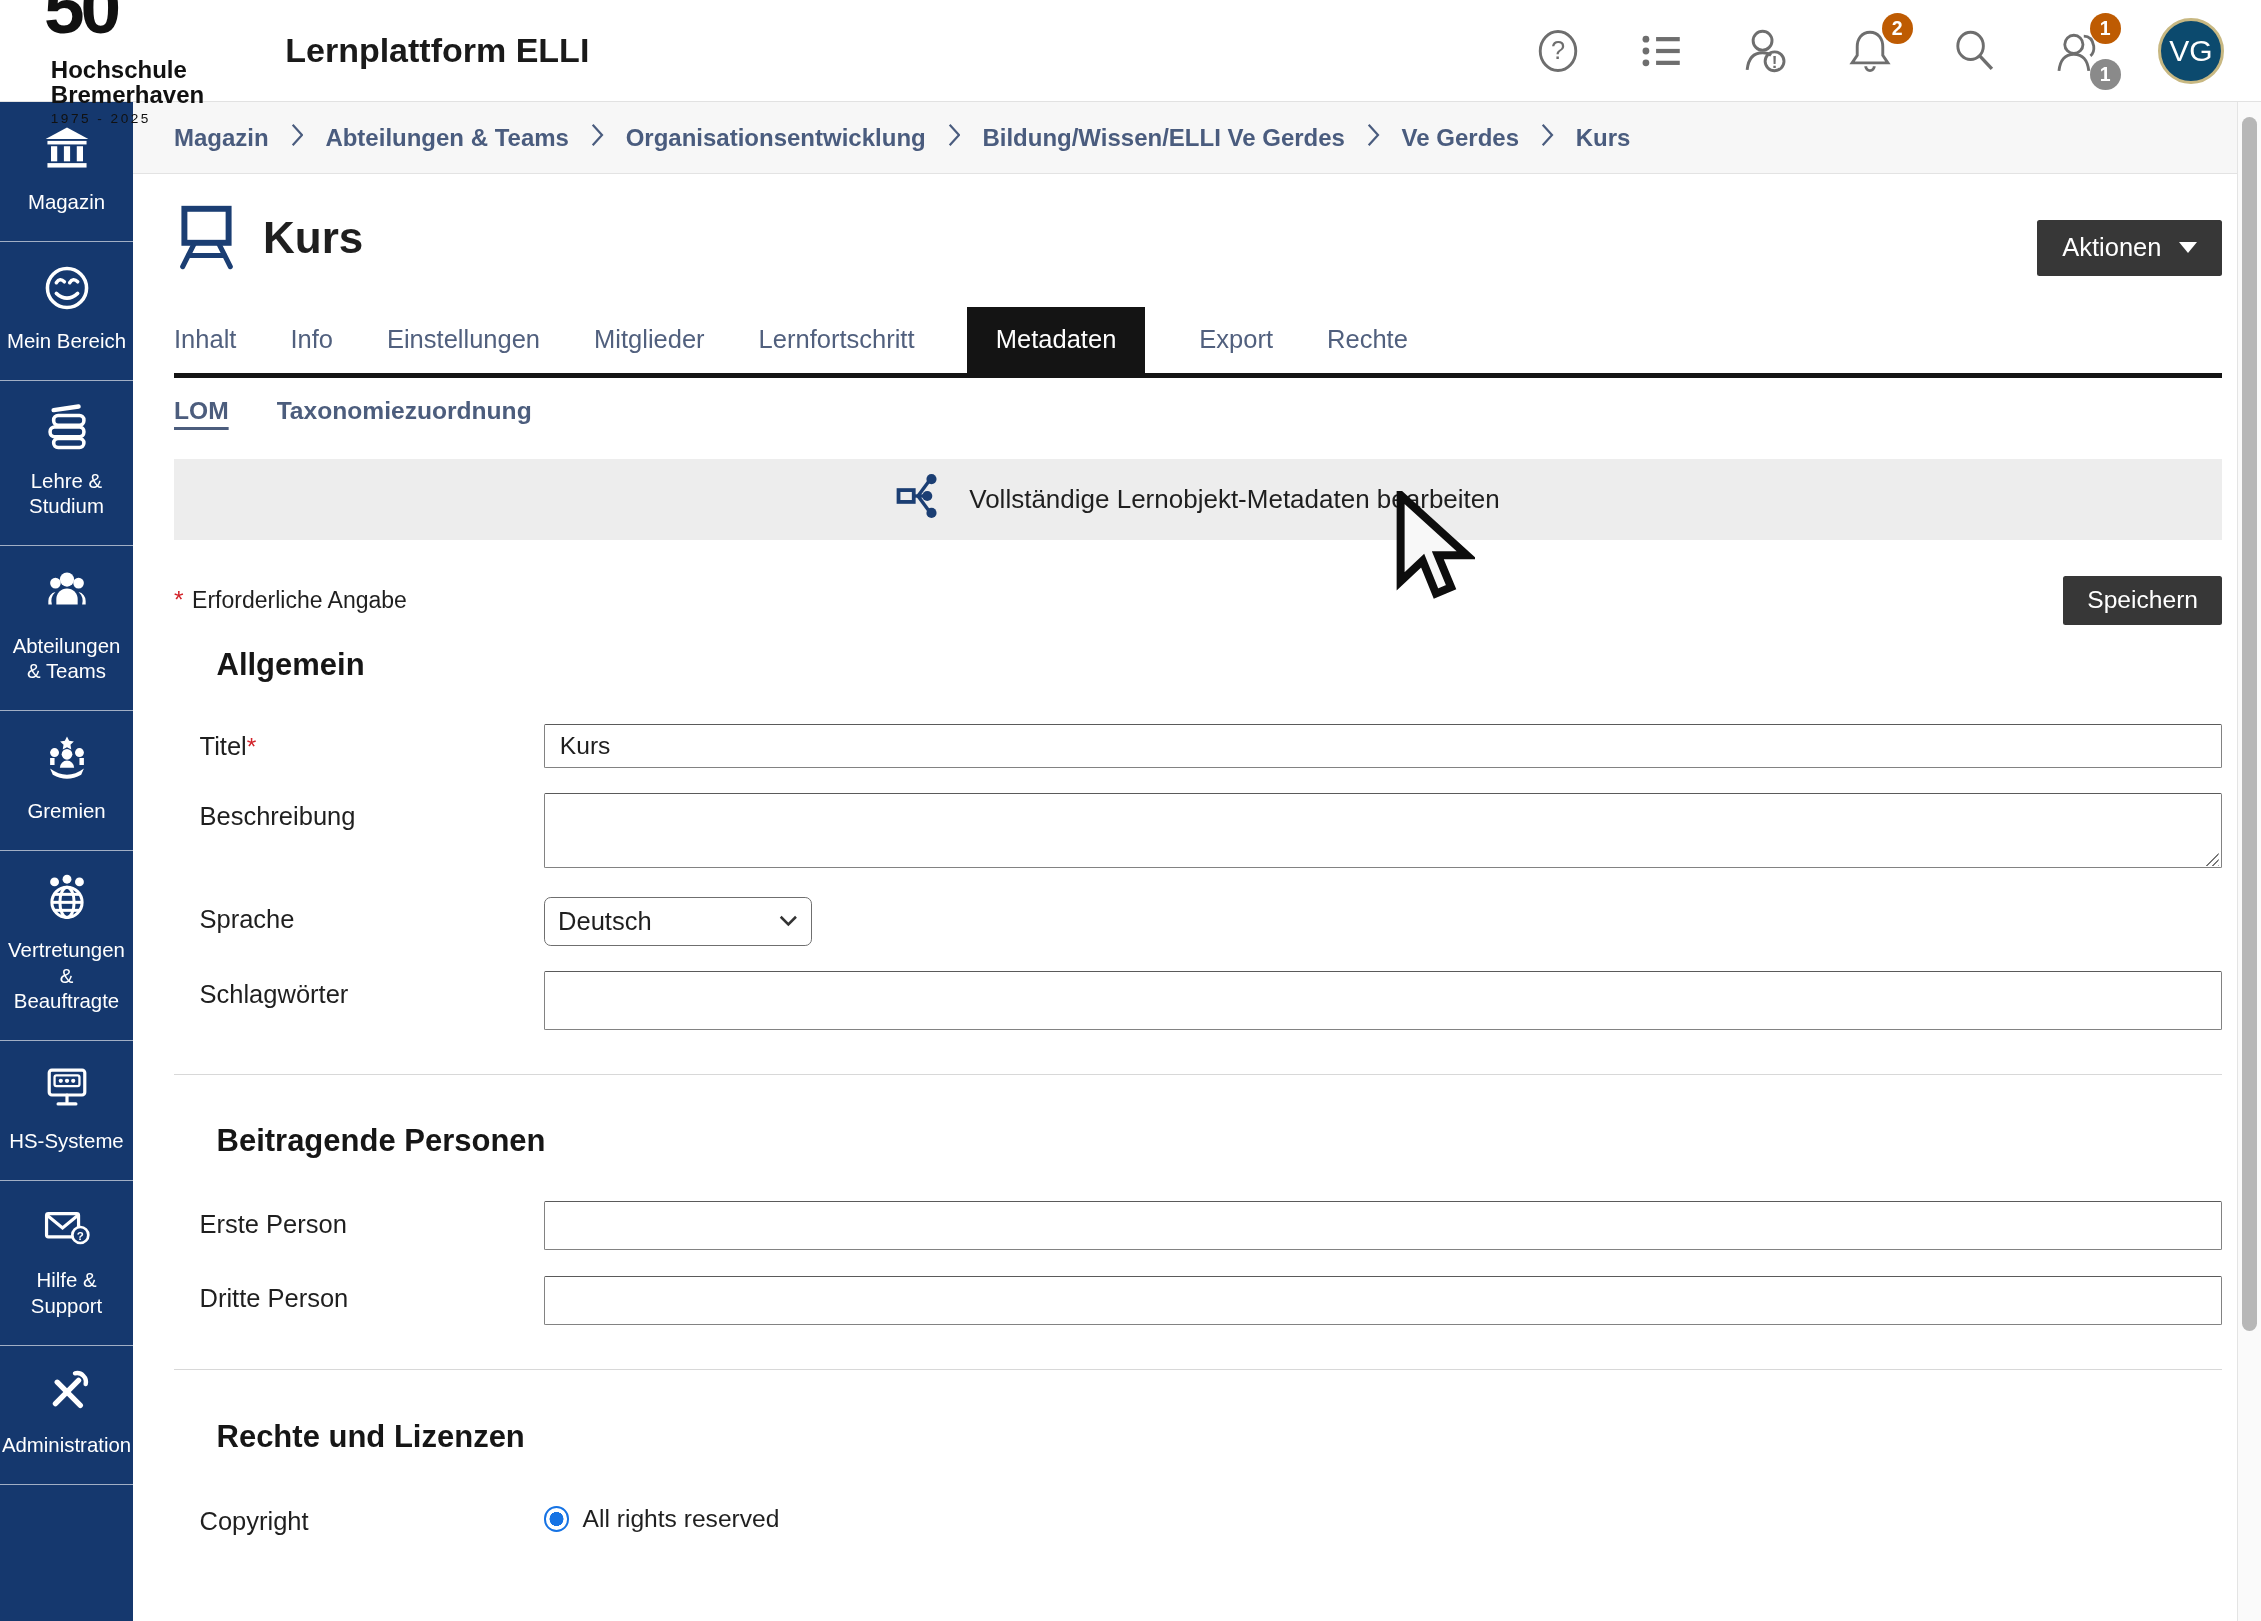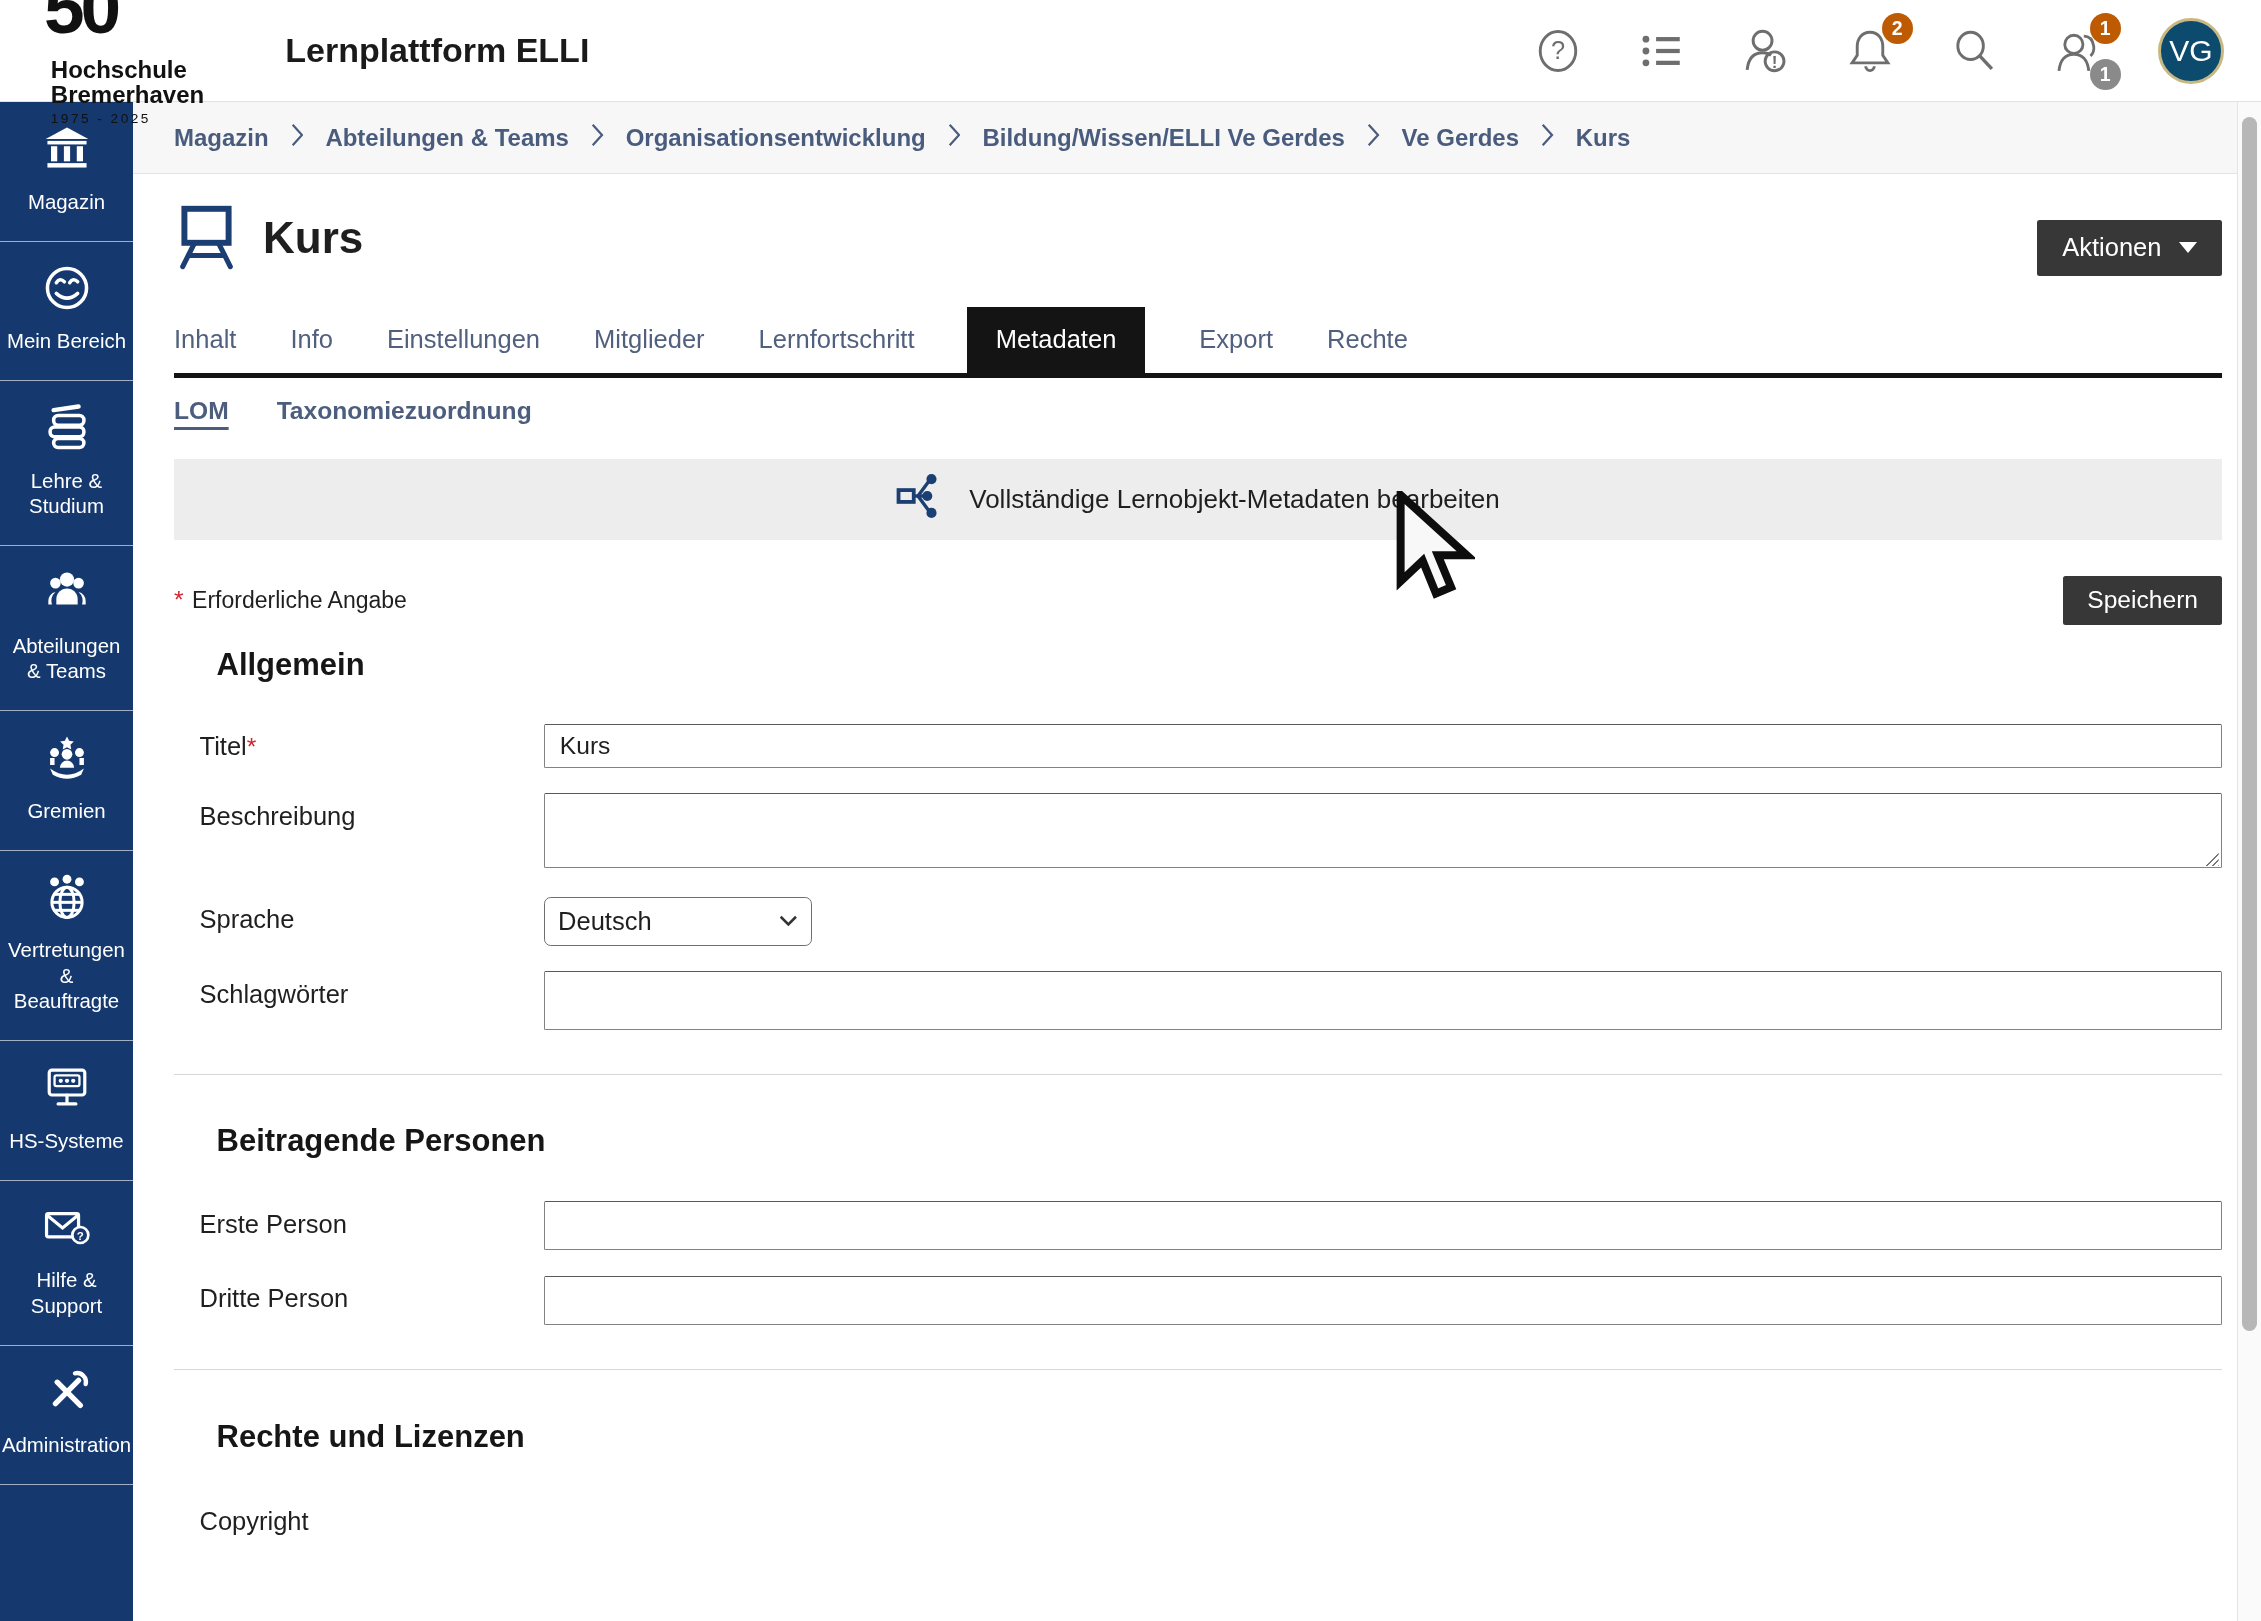--- a/index.html
+++ b/index.html
@@ -487,20 +487,24 @@
         </div>
 
         <hr class="divider">
 
         <div class="formwrap">
 
           <h2 class="sect-h" style="margin-top:49px;">Rechte und Lizenzen</h2>
 
           <div class="frow" style="margin-top:44px;">
             <div class="flabel">Copyright</div>
+            <div class="fctrl radio-row">
+              <span class="radio" role="radio" aria-checked="true"></span>
+              <span class="radio-label">All rights reserved</span>
+            </div>
           </div>
         </div>
 
       </div>
     </div>
   </div>
 
   <div class="scrollbar">
     <div class="scroll-thumb"></div>
   </div>

